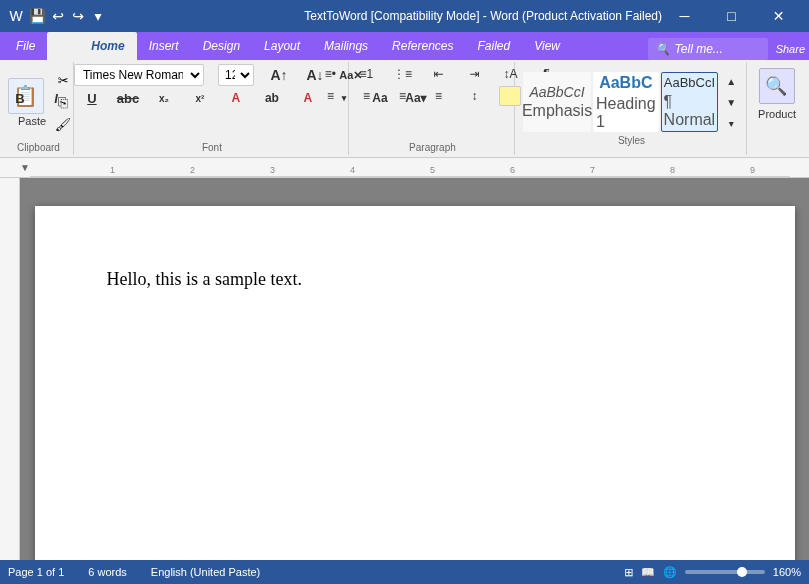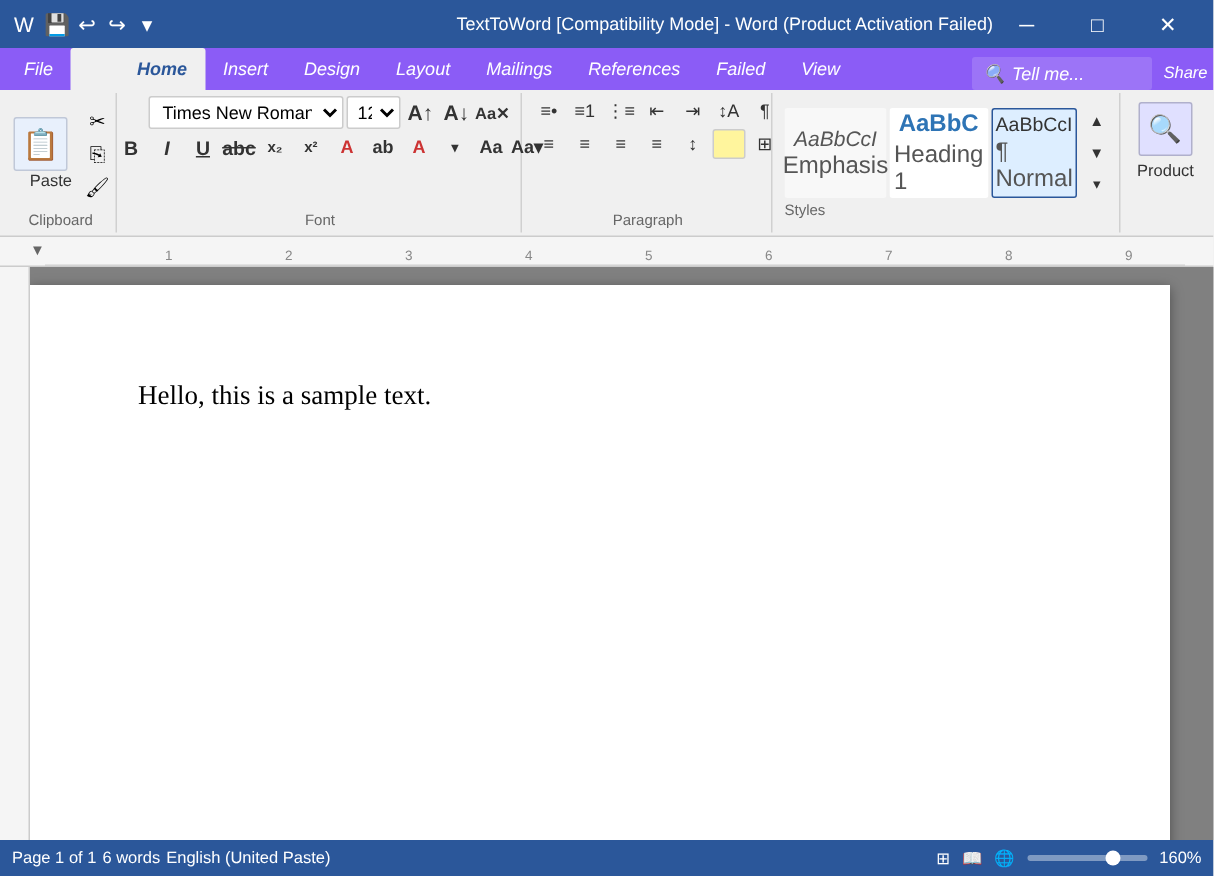--- a/index.html
+++ b/index.html
@@ -77,21 +77,21 @@
       white-space: nowrap;
     }
     .ribbon-group-content {
       display: flex;
       flex-direction: column;
       align-items: center;
       gap: 2px;
       flex: 1;
       width: 100%;
     }
-    .ribbon-row { display: flex; align-items: center; gap: 2px; padding-left: 12px; }
+    .ribbon-row { display: flex; align-items: center; gap: 14px; padding-left: 12px; }
 
     
     .paste-area {
       display: flex;
       flex-direction: column;
       align-items: center;
       gap: 1px;
       padding: 2px;
       cursor: pointer;
     }
@@ -164,21 +164,21 @@
       flex-shrink: 0; overflow: hidden;
       font-size: 9px; color: #999;
     }
     .ruler-inner {
       flex: 1; height: 100%; position: relative; display: flex; align-items: flex-end;
     }
 
     
     .doc-area {
       flex: 1; background: #808080; overflow-y: auto; display: flex;
-      flex-direction: column; padding: 12px 0;
+      flex-direction: column; align-items: center; padding: 28px 0;
       position: relative;
     }
 
     .page {
       background: white;
       width: 760px;
       min-height: 500px;
       box-shadow: 0 2px 8px rgba(0,0,0,0.4);
       padding: 60px 72px;
       position: relative;
@@ -196,21 +196,21 @@
       background: #2b579a;
       color: white;
       height: 24px;
       display: flex;
       align-items: center;
       padding: 0 8px;
       flex-shrink: 0;
       gap: 16px;
       font-size: 11px;
     }
-    .status-left { display: flex; gap: 4px; }
+    .status-left { display: flex; gap: 24px; }
     .status-right { margin-left: auto; display: flex; align-items: center; gap: 8px; }
     .zoom-slider {
       width: 80px; height: 4px; background: rgba(255,255,255,0.4);
       border-radius: 2px; position: relative; cursor: pointer;
     }
     .zoom-thumb {
       width: 10px; height: 10px; background: white;
       border-radius: 50%; position: absolute; top: -3px; left: 65%;
       cursor: pointer;
     }
@@ -352,21 +352,21 @@
         <div class="style-card active">
           <div class="style-preview style-normal">AaBbCcI</div>
           <div class="style-label">¶ Normal</div>
         </div>
         <div style="display:flex;flex-direction:column;justify-content:space-between;height:62px;">
           <div class="para-btn" style="font-size:10px;">▲</div>
           <div class="para-btn" style="font-size:10px;">▼</div>
           <div class="para-btn" style="font-size:10px;">▾</div>
         </div>
       </div>
-      <div style="font-size:10px;color:#666;padding:2px 0;">Styles</div>
+      <div style="font-size:10px;color:#666;text-align:center;padding:2px 0;">Styles</div>
     </div>
   </div>
 
   <div class="ribbon-group" style="min-width:56px;border-right:none;">
     <div class="ribbon-group-content">
       <div class="editing-area">
         <div style="width:36px;height:36px;background:#e0e0ff;border:1px solid #b0b0cc;border-radius:2px;display:flex;align-items:center;justify-content:center;font-size:18px;cursor:pointer;">🔍</div>
         <div class="editing-label">Product</div>
       </div>
     </div>

